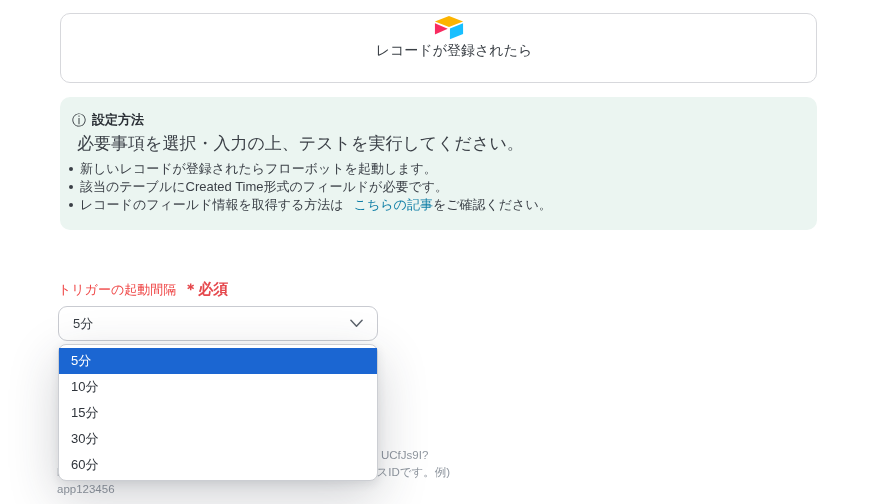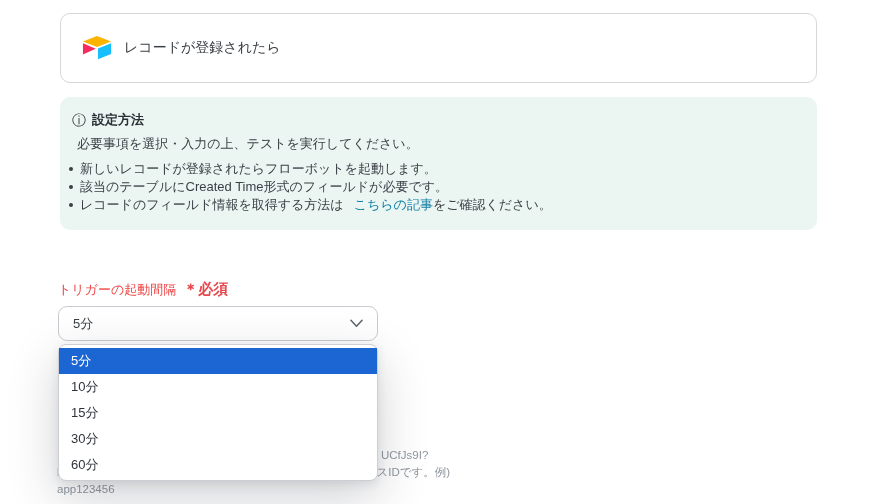--- a/index.html
+++ b/index.html
@@ -7,36 +7,36 @@
     position:relative; width:870px; height:504px; overflow:hidden;
     background:#ffffff;
     font-family:"Liberation Sans","DejaVu Sans",sans-serif;
   }
 
   
   .trigger-card {
     position:absolute; left:60px; top:13px; width:757px; height:70px;
     box-sizing:border-box; background:#fff;
     border:1px solid #d7d8dc; border-radius:10px;
-    display:flex; align-items:center; padding-left:20px; cursor:pointer;
+    display:flex; align-items:center; padding-left:20px; cursor:pointer;flex-direction:column;
   }
   .logo-wrap { width:32px; height:28px; display:flex; align-items:center; }
   .logo-wrap svg { width:32px; height:28px; display:block; }
   .card-title { margin-left:11px; font-size:14px; color:#3b4046; }
 
   
   .info-box {
     position:absolute; left:60px; top:97px; width:757px; height:133px;
     box-sizing:border-box; background:#ebf5f1; border-radius:10px;
     padding:15px 18px 12px 12px; color:#3a3f46;
   }
   .info-head { display:flex; align-items:center; gap:6px; }
   .info-icon { font-size:14px; line-height:16px; color:#2b3036; }
   .info-heading { font-size:13px; line-height:16px; font-weight:bold; color:#2b3036; }
-  .info-desc { margin:8px 0 0 5px; font-size:13px; line-height:16px; }
+  .info-desc { margin:8px 0 0 5px; font-size:17px; line-height:16px; }
   .info-list { margin:9px 0 0 0; padding:0; list-style:none; font-size:13px; }
   .info-list li { position:relative; padding-left:8px; line-height:16px; margin-bottom:2px; }
   .info-list li::before {
     content:""; position:absolute; left:-3px; top:6px;
     width:4px; height:4px; border-radius:50%; background:#3a3f46;
   }
   .article-link { color:#0e7ea6; text-decoration:none; cursor:pointer;margin-left:10px; }
 
   
   .field-label { position:absolute; left:58px; top:281px; font-size:13px; line-height:15px; }

